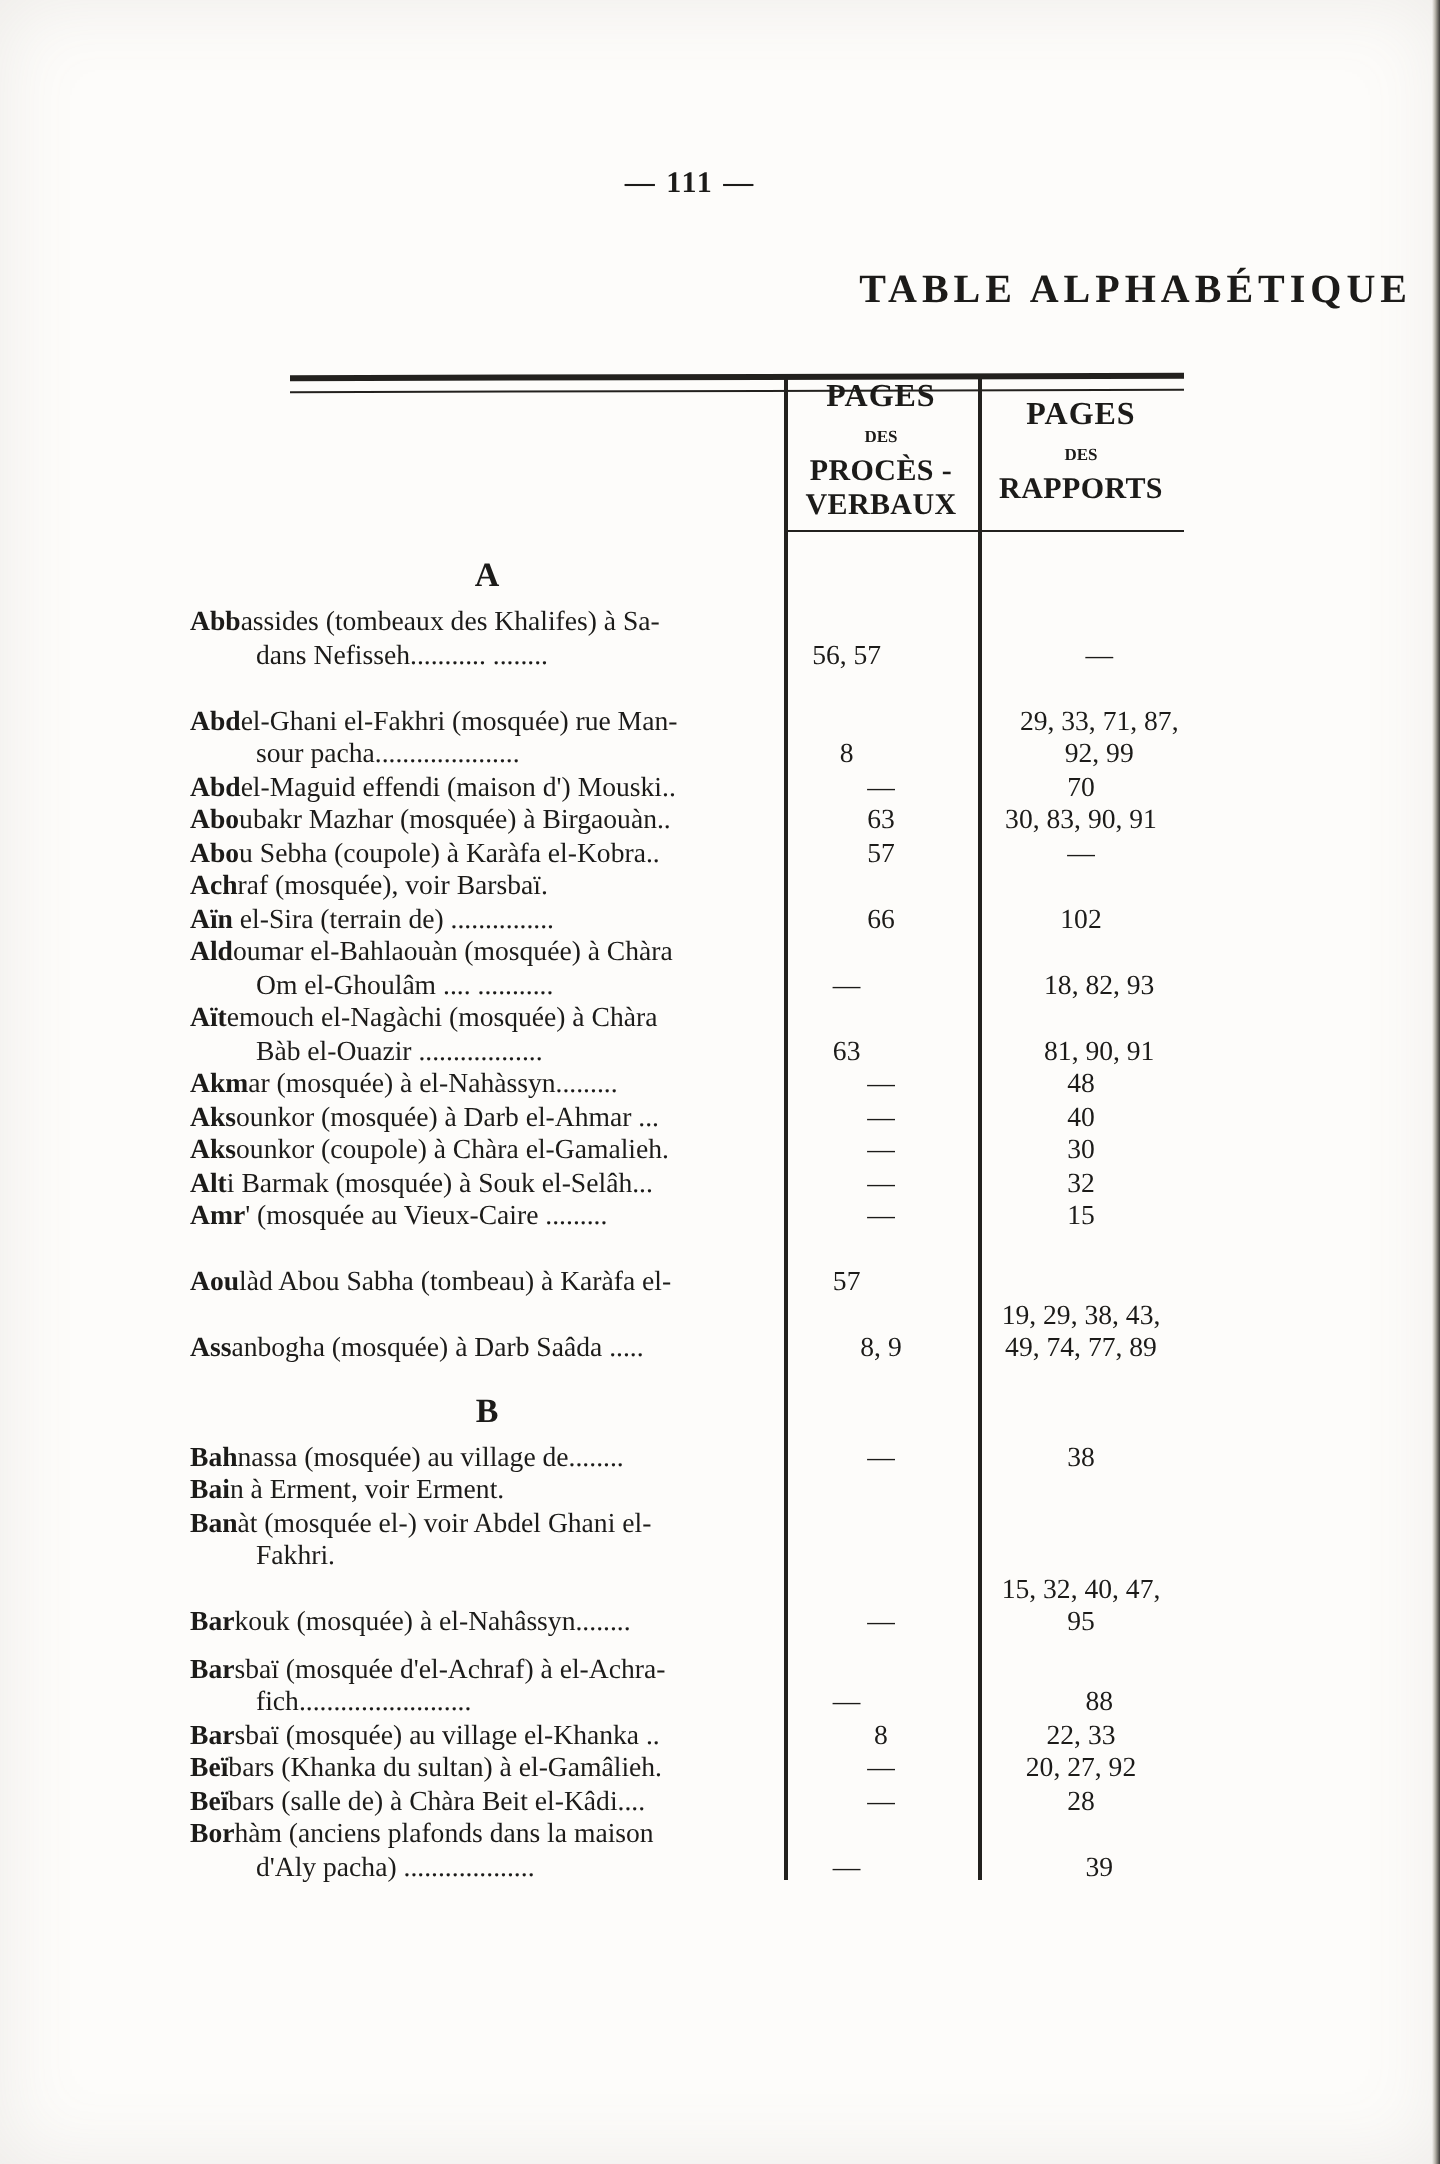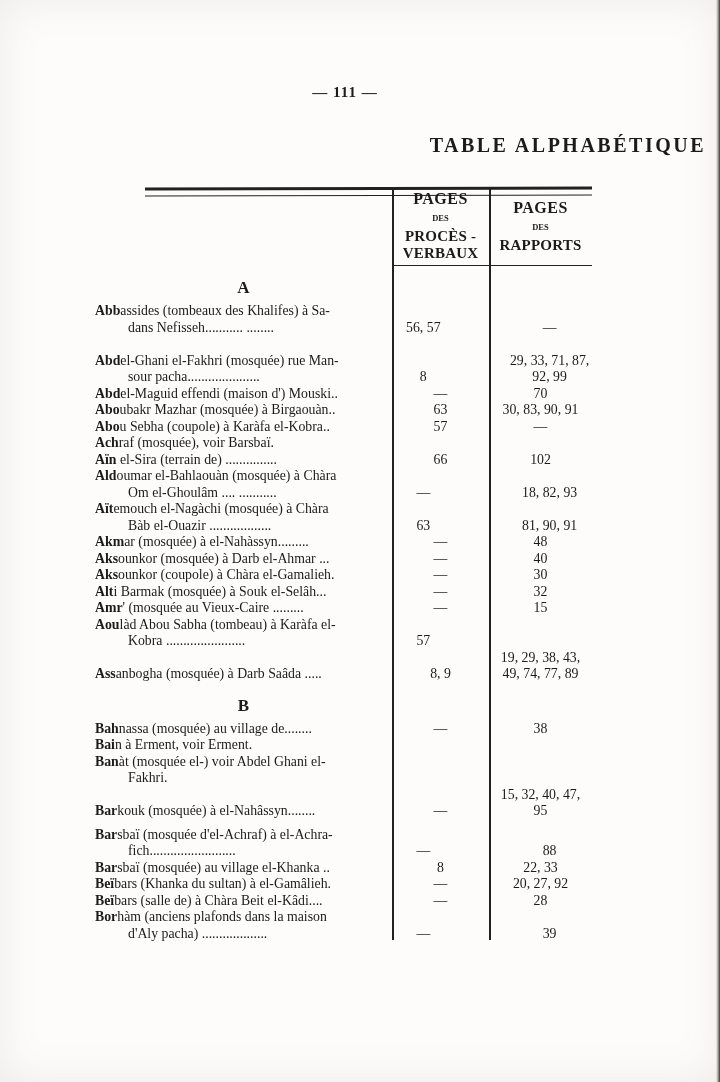--- a/index.html
+++ b/index.html
@@ -222,21 +222,20 @@
             <div class="line"><span class="bp">Amr</span>' (mosquée  au Vieux-Caire .........</div>
           </div>
           <div class="pv">—</div>
           <div class="rap">
             <div class="">15</div>
           </div>
         </div>
         <div class="row">
           <div class="entry">
             <div class="line"><span class="bp">Aou</span>làd Abou Sabha (tombeau) à Karàfa el-</div>
-            <div class="line ind">Kobra .......................</div>
           </div>
           <div class="pv shift">57</div>
           <div class="rap shift"></div>
         </div>
         <div class="row">
           <div class="entry">
             <div class="line"><span class="bp">Ass</span>anbogha (mosquée) à Darb Saâda .....</div>
           </div>
           <div class="pv">8, 9</div>
           <div class="rap">

